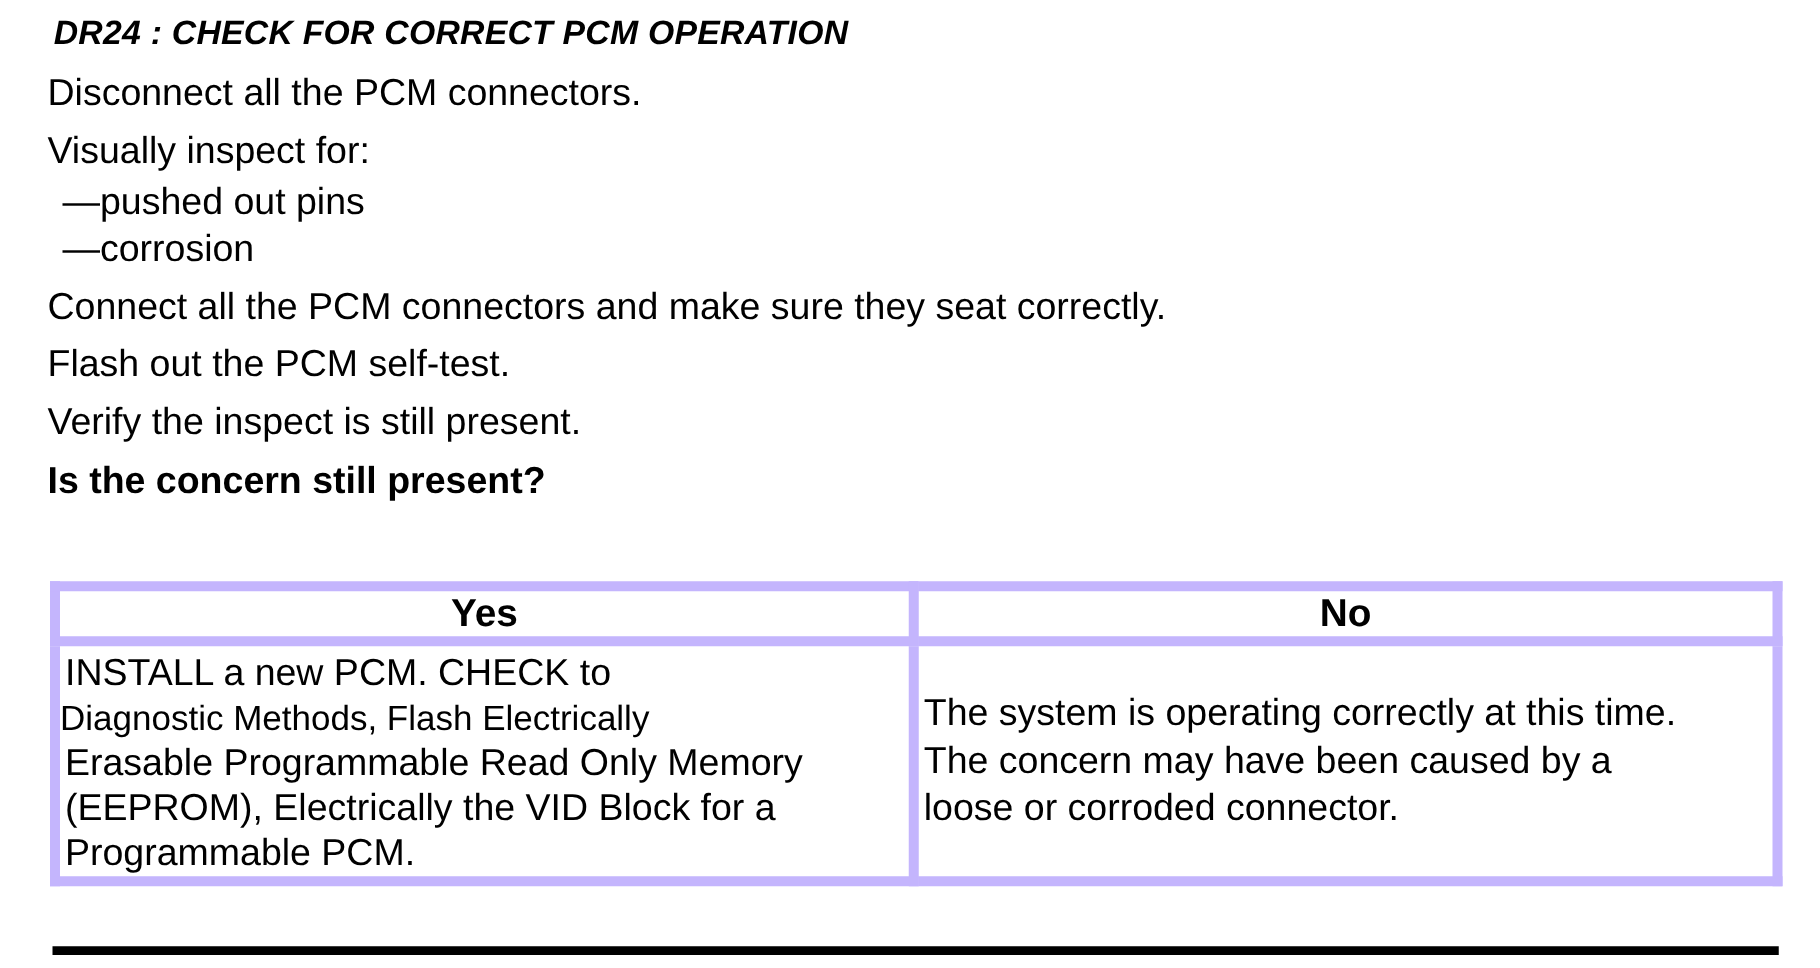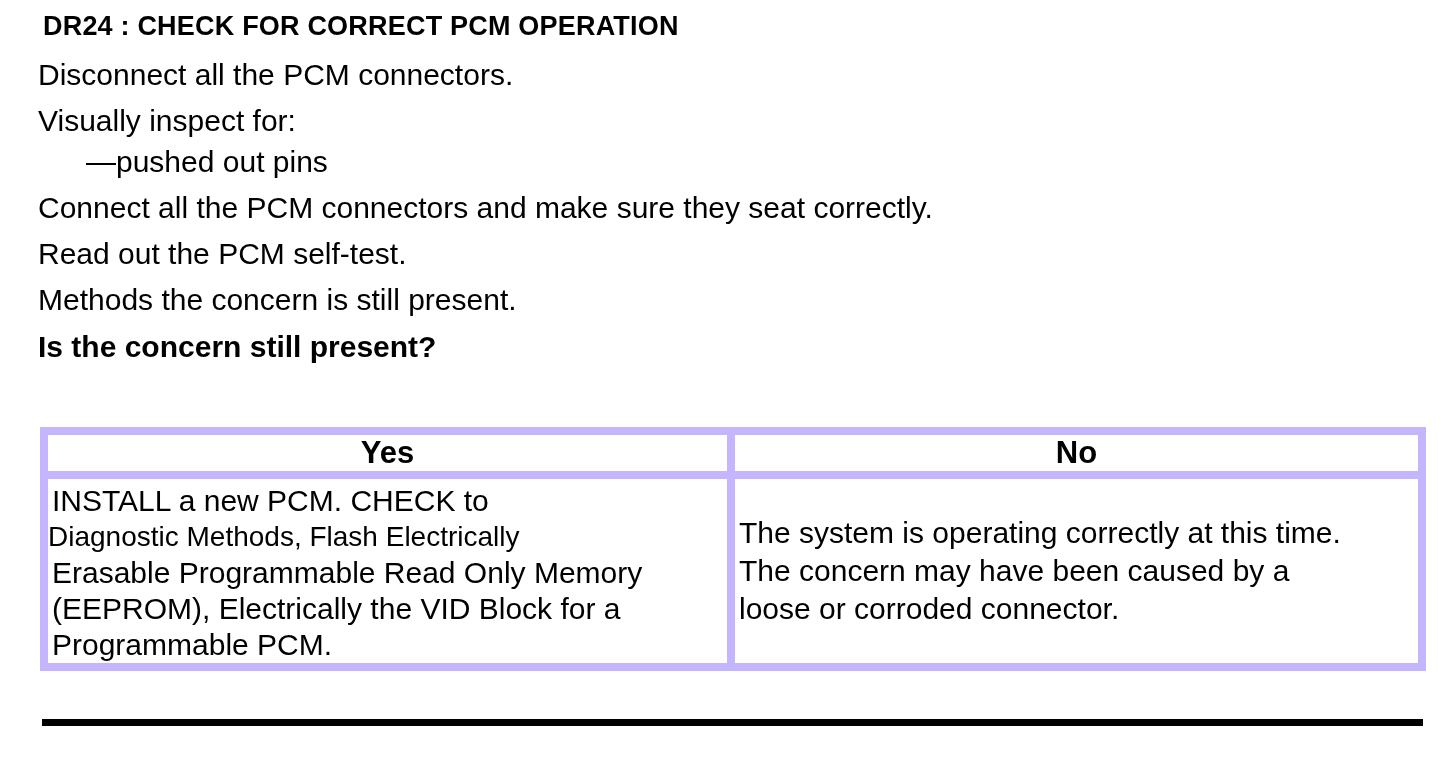--- a/index.html
+++ b/index.html
@@ -18,32 +18,33 @@
   .doc {
     padding: 12px 0 0 38px;
     width: 1418px;
   }
   .heading {
     font-size: 27px;
     font-weight: bold;
     line-height: 28px;
     margin: 0 0 4px 5px;
     letter-spacing: 0.2px;
+    font-style: italic;
   }
   .step {
     font-size: 30px;
     line-height: 30px;
     margin: 16px 0 0 0;
     white-space: nowrap;
   }
   .step.first {
     margin-top: 20px;
   }
   .dash {
-    margin-left: 48px;
+    margin-left: 12px;
   }
   .dash-first {
     margin-top: 11px;
   }
   .dash-second {
     margin-top: 8px;
   }
   .question {
     font-weight: bold;
     margin-top: 17px;
@@ -115,26 +116,27 @@
 <div class="doc">
 
   <div class="heading">DR24 : CHECK FOR CORRECT PCM OPERATION</div>
 
   <div class="step first">Disconnect all the PCM connectors.</div>
 
   <div class="step">Visually inspect for:</div>
 
   <div class="step dash dash-first">—pushed out pins</div>
 
+  <div class="step dash dash-second">—corrosion</div>
 
   <div class="step">Connect all the PCM connectors and make sure they seat correctly.</div>
 
-  <div class="step">Read out the PCM self-test.</div>
+  <div class="step">Flash out the PCM self-test.</div>
 
-  <div class="step">Methods the concern is still present.</div>
+  <div class="step">Verify the inspect is still present.</div>
 
   <div class="step question">Is the concern still present?</div>
 
   <table class="decision">
     <thead>
       <tr>
         <th class="col-yes">Yes</th>
         <th class="col-no">No</th>
       </tr>
     </thead>

